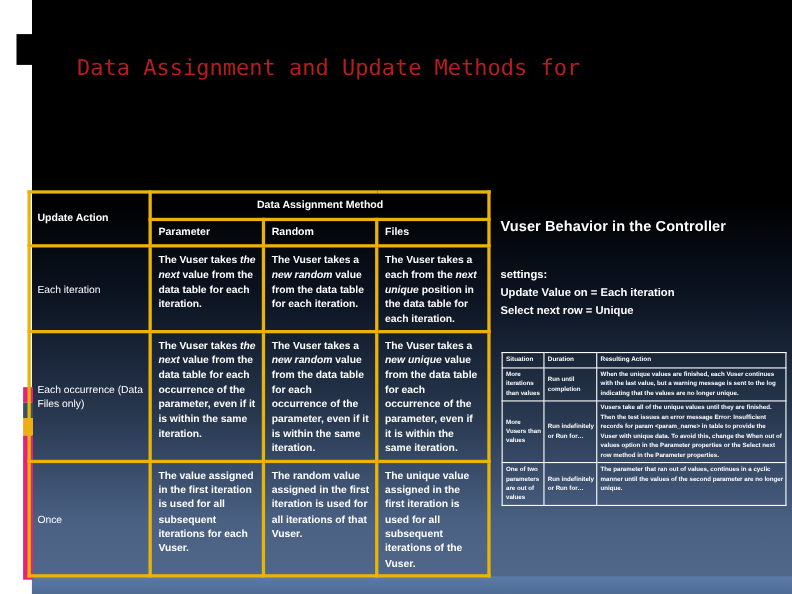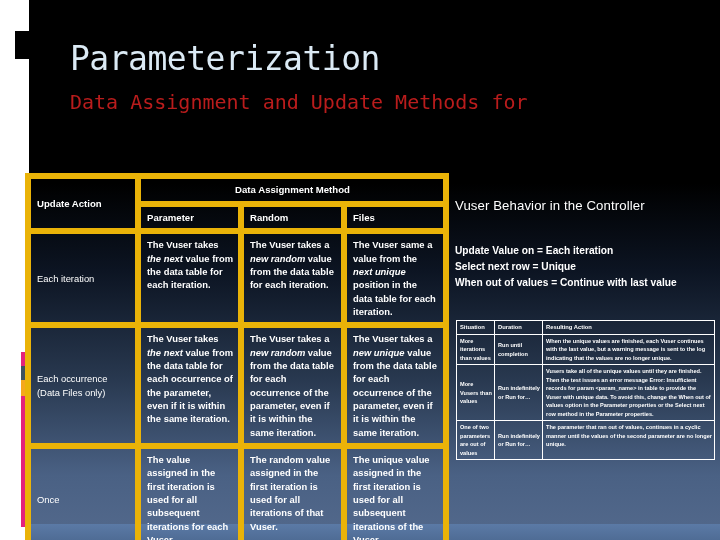--- a/index.html
+++ b/index.html
@@ -72,21 +72,21 @@
 
   
   .main-table {
     position: absolute;
     left: 25px; top: 173px;
     width: 418px;
     border-collapse: collapse;
     table-layout: fixed;
   }
   .main-table td, .main-table th {
-    border: 6px solid #eab308;
+    border: 3px solid #eab308;
     color: #ffffff;
     font-size: 9.4px;
     line-height: 1.42;
     padding: 4px 5px 4px 6px;
     vertical-align: middle;
     text-align: left;
     font-weight: 700;
     background: transparent;
   }
   .main-table .hdr {
@@ -110,21 +110,21 @@
   .col-update { width: 110px; }
   .col-seq    { width: 103px; }
   .col-rand   { width: 103px; }
   .col-uniq   { width: 102px; }
 
   
   .right-heading {
     position: absolute;
     left: 455px; top: 198px;
     font-size: 13.2px;
-    font-weight: 400;
+    font-weight: 700;
     color: #ffffff;
     letter-spacing: 0.1px;
     white-space: nowrap;
     text-align: center;
   }
   .settings-block {
     position: absolute;
     left: 455px; top: 243px;
     font-size: 10.2px;
     font-weight: 700;
@@ -170,21 +170,20 @@
   <div class="bottom-bar"></div>
 
   <div class="color-strip" id="color-strip">
       <div class="seg" style="background: rgb(228, 33, 123); height: 14px;"></div>
       <div class="seg" style="background: rgb(60, 81, 96); height: 14px;"></div>
       <div class="seg" style="background: rgb(245, 168, 28); height: 16px;"></div>
       <div class="seg" style="background: rgb(228, 33, 123); height: 131px;"></div>
     </div>
 
   <div class="title-block">
-    <div class="slide-title">Parameterization</div>
     <div class="slide-subtitle">
       <div>Data Assignment and Update Methods for</div>
     </div>
   </div>
 
   <table class="main-table">
     <colgroup>
       <col class="col-update">
         <col class="col-seq">
         <col class="col-rand">
@@ -199,43 +198,43 @@
         <th class="hdr">Parameter</th>
         <th class="hdr">Random</th>
         <th class="hdr">Files</th>
       </tr>
     </thead>
     <tbody id="main-body">
         <tr>
           <td class="rowlabel">Each iteration</td>
           <td class="body-cell"><span>The Vuser takes </span><span class="em">the next</span><span> value from the data table for each iteration.</span></td>
           <td class="body-cell"><span>The Vuser takes a </span><span class="em">new random</span><span> value from the data table for each iteration.</span></td>
-          <td class="body-cell"><span>The Vuser same a value from the </span><span class="em">next unique</span><span> position in the data table for each iteration.</span></td>
+          <td class="body-cell"><span>The Vuser takes a each from the </span><span class="em">next unique</span><span> position in the data table for each iteration.</span></td>
         </tr>
         <tr>
           <td class="rowlabel">Each occurrence (Data Files only)</td>
           <td class="body-cell"><span>The Vuser takes </span><span class="em">the next</span><span> value from the data table for each occurrence of the parameter, even if it is within the same iteration.</span></td>
           <td class="body-cell"><span>The Vuser takes a </span><span class="em">new random</span><span> value from the data table for each occurrence of the parameter, even if it is within the same iteration.</span></td>
           <td class="body-cell"><span>The Vuser takes a </span><span class="em">new unique</span><span> value from the data table for each occurrence of the parameter, even if it is within the same iteration.</span></td>
         </tr>
         <tr>
           <td class="rowlabel">Once</td>
           <td class="body-cell"><span>The value assigned in the first iteration is used for all subsequent iterations for each Vuser.</span></td>
           <td class="body-cell"><span>The random value assigned in the first iteration is used for all iterations of that Vuser.</span></td>
           <td class="body-cell"><span>The unique value assigned in the first iteration is used for all subsequent iterations of the Vuser.</span></td>
         </tr>
       </tbody>
   </table>
 
   <div class="right-heading">Vuser Behavior in the Controller</div>
 
   <div class="settings-block" id="settings-block">
+      <div>settings:</div>
       <div>Update Value on = Each iteration</div>
       <div>Select next row = Unique</div>
-      <div>When out of values = Continue with last value</div>
     </div>
 
   <table class="mini-table">
     <colgroup>
         <col class="mc-sit">
         <col class="mc-dur">
         <col class="mc-act">
       </colgroup>
     <thead>
       <tr>

